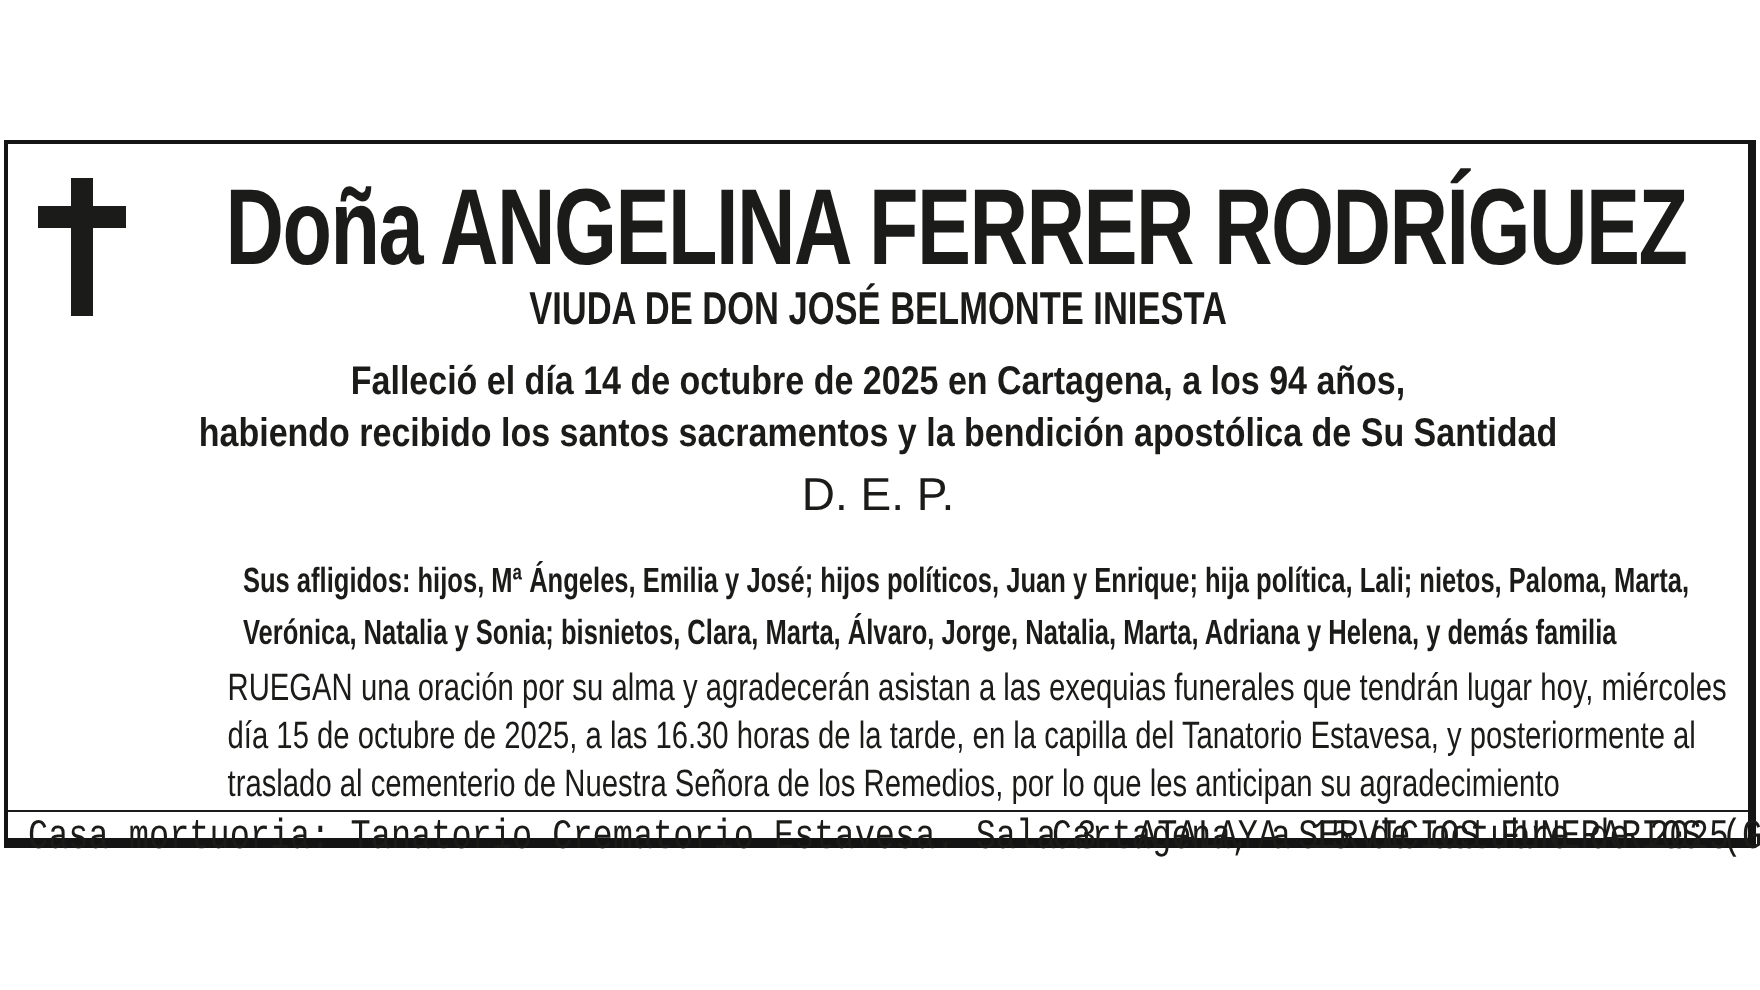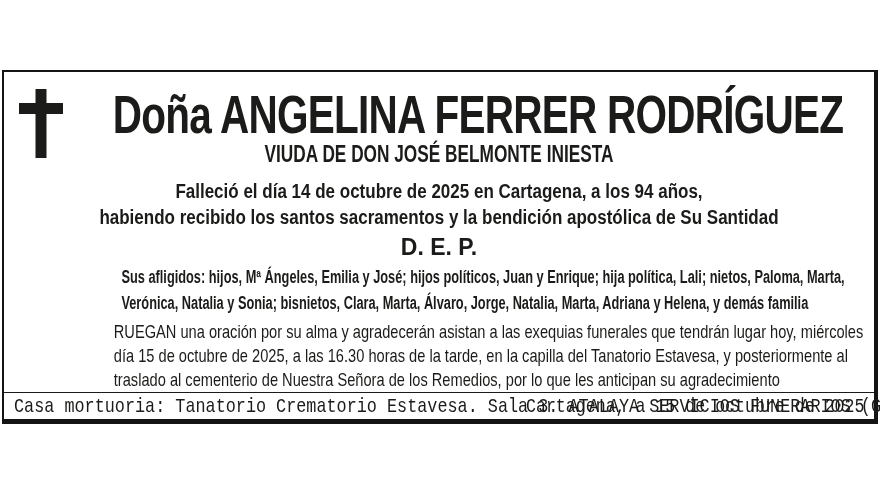--- a/index.html
+++ b/index.html
@@ -69,25 +69,25 @@
     transform: scaleX(0.85);
   }
   .line {
     text-align: center;
     white-space: nowrap;
     transform-origin: 50% 50%;
   }
   .dep {
     margin-top: 4px;
     text-align: center;
-    font-weight: bold;
+    font-weight: normal;
     font-size: 23px;
     line-height: 26px;
   }
-  .family-block { margin-top: 4px; }
+  .family-block { margin-top: 17px; }
   .family-block .line {
     font-weight: bold;
     font-size: 17.5px;
     line-height: 26px;
     transform: scaleX(0.73);
   }
   .request-block { margin-top: 4px; margin-left: 11px; }
   .request-block .line {
     font-size: 19px;
     line-height: 24px;

